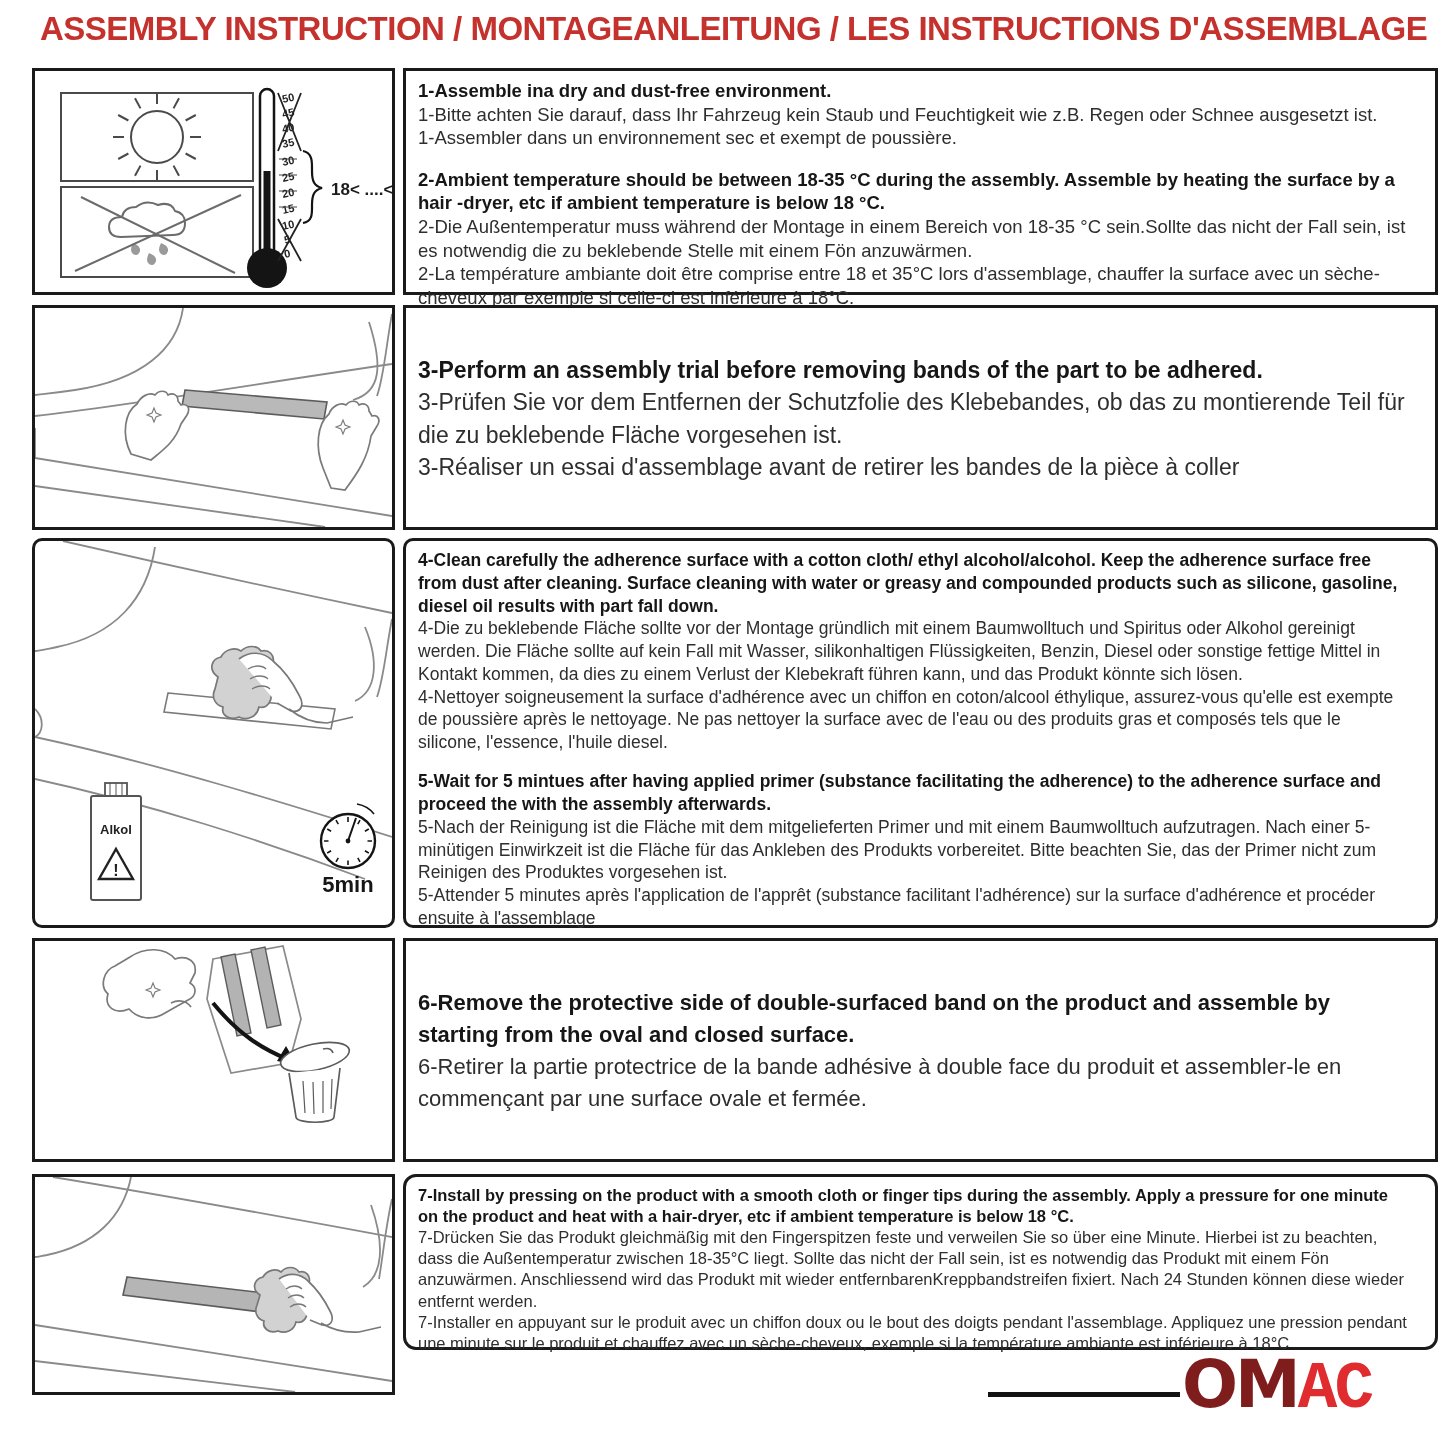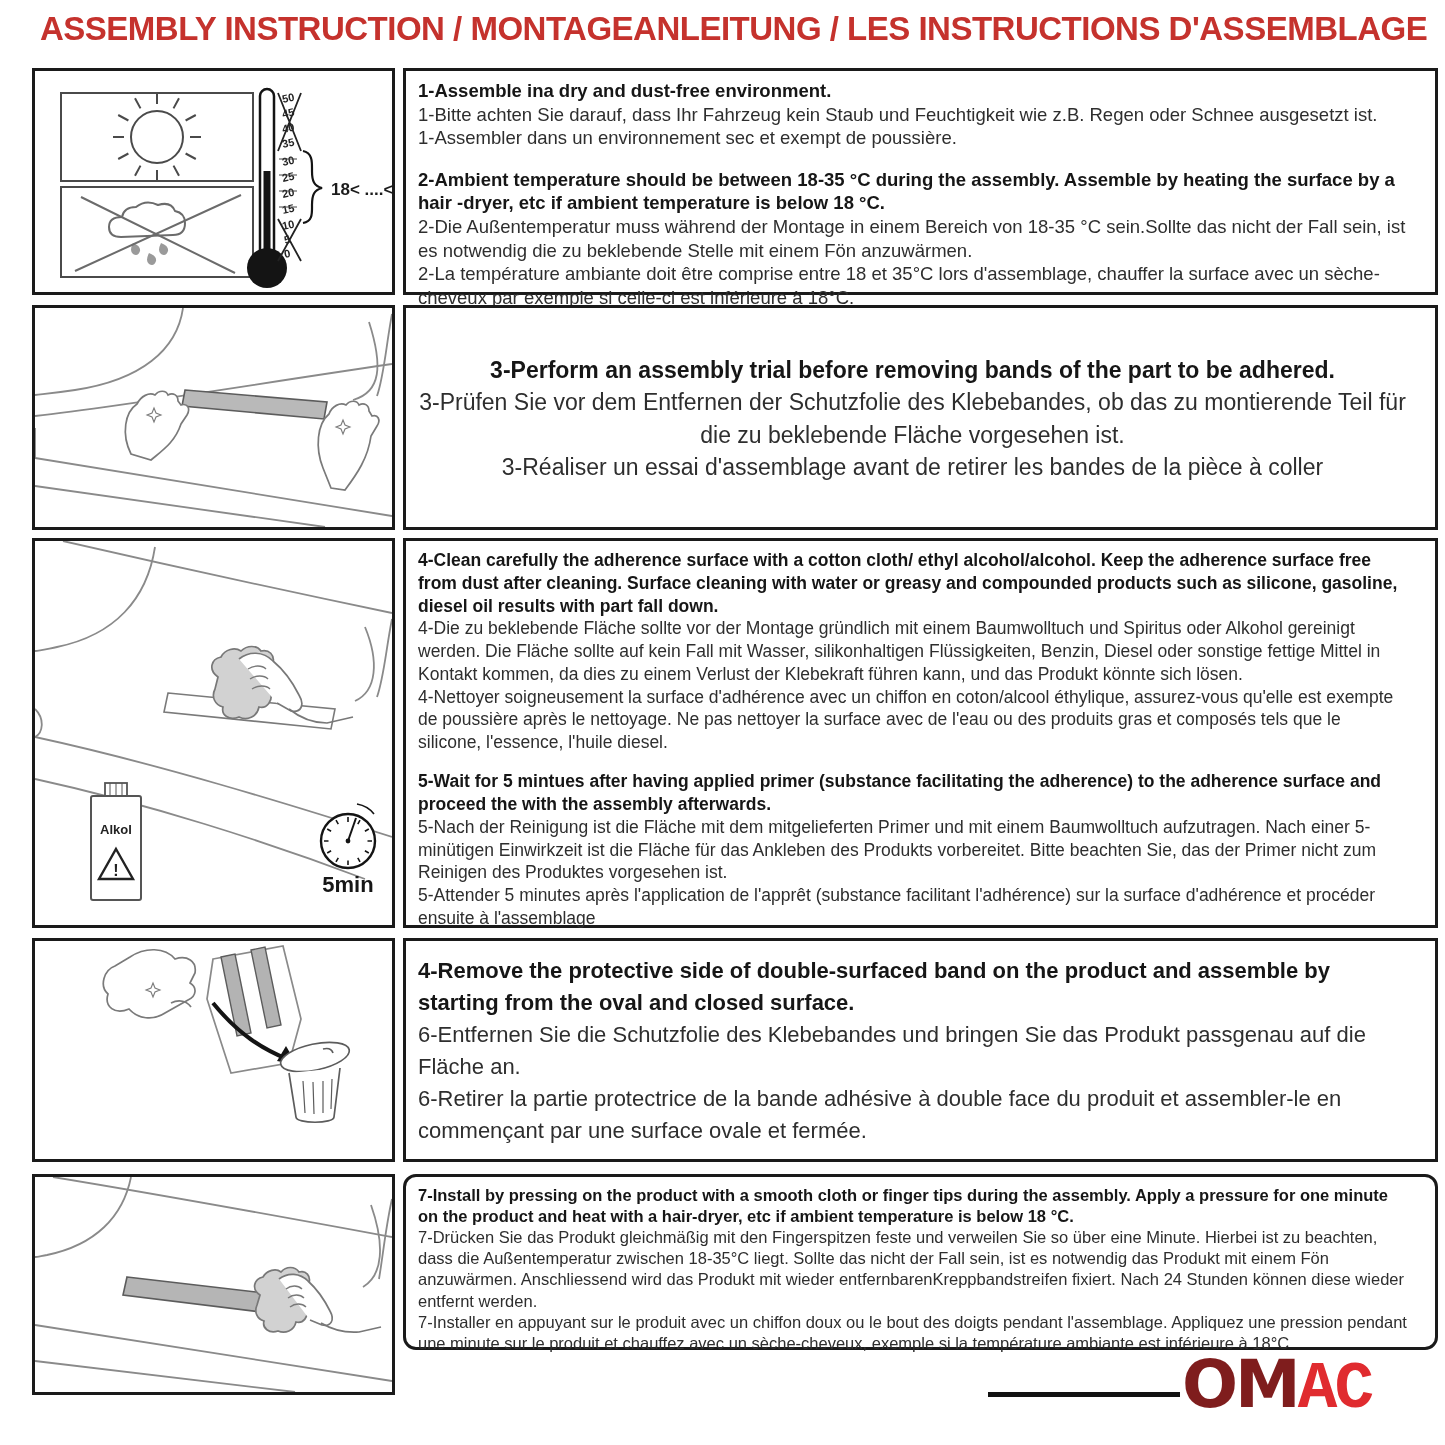--- a/index.html
+++ b/index.html
@@ -24,22 +24,22 @@
   .tbox p.b{font-weight:bold;color:#161616;}
   .tbox p.gap{margin-top:0.95em;}
   .s1 p{font-size:18.5px;line-height:1.28;}
   .s2 p{font-size:23px;line-height:1.4;}
   .s3 p{font-size:17.5px;line-height:1.3;}
   .s4 p{font-size:22px;line-height:1.45;}
   .s5 p{font-size:16.5px;line-height:1.28;}
   .vcenter{display:flex;flex-direction:column;justify-content:center;}
   
   .r1{top:68px;height:227px;}
-  .r2{top:305px;height:225px;text-align:center;}
-  .r3{top:538px;height:390px;}
+  .r2{top:305px;height:225px;}
+  .r3{top:538px;height:390px;border-radius:10px;}
   .r4{top:938px;height:224px;}
   .r5l{top:1174px;height:221px;}
   .r5t{top:1174px;height:176px;border-radius:13px;}
   svg{display:block;}
   .logo{
     position:absolute;top:1352px;left:1182px;margin:0;
     font-family:"DejaVu Sans",sans-serif;font-weight:bold;
     font-size:66px;line-height:1;letter-spacing:-3px;white-space:nowrap;
   }
   .logo .lb{color:#7f1d1d;text-align:center;}
@@ -195,22 +195,21 @@
     <g fill="#fff" stroke="#5c5c5c" stroke-width="1.7">
       <ellipse cx="280" cy="116" rx="35" ry="13" transform="rotate(-12 280 116)"></ellipse>
       <path d="M288,108 q8,-2 10,4" fill="none"></path>
       <path d="M254,132 L261,176 C261,183 299,183 299,176 L305,127"></path>
       <path d="M268,140 L270,172 M278,141 L279,173 M288,140 L288,172 M297,138 L296,168" fill="none" stroke-width="1.2"></path>
     </g>
   </svg>
 </div>
 
 <div class="tbox s4 r4 vcenter">
-  <p class="b">4-Remove the protective side of double-surfaced band on the product and assemble by starting from the oval and closed surface.</p>
-  <p>6-Entfernen Sie die Schutzfolie des Klebebandes und bringen Sie das Produkt passgenau auf die Fläche an.</p>
+  <p class="b">6-Remove the protective side of double-surfaced band on the product and assemble by starting from the oval and closed surface.</p>
   <p>6-Retirer la partie protectrice de la bande adhésive à double face du produit et assembler-le en commençant par une surface ovale et fermée.</p>
 </div>
 
 <div class="illus r5l">
   <svg width="357" height="215" viewBox="0 0 357 215">
     <g fill="none" stroke="#8a8a8a" stroke-width="1.8">
       <path d="M96,0 C88,40 60,68 12,78 C6,79 2,80 0,80"></path>
       <path d="M18,0 C140,20 270,44 357,60"></path>
       <path d="M0,148 L357,204"></path>
       <path d="M0,184 L260,215"></path>

